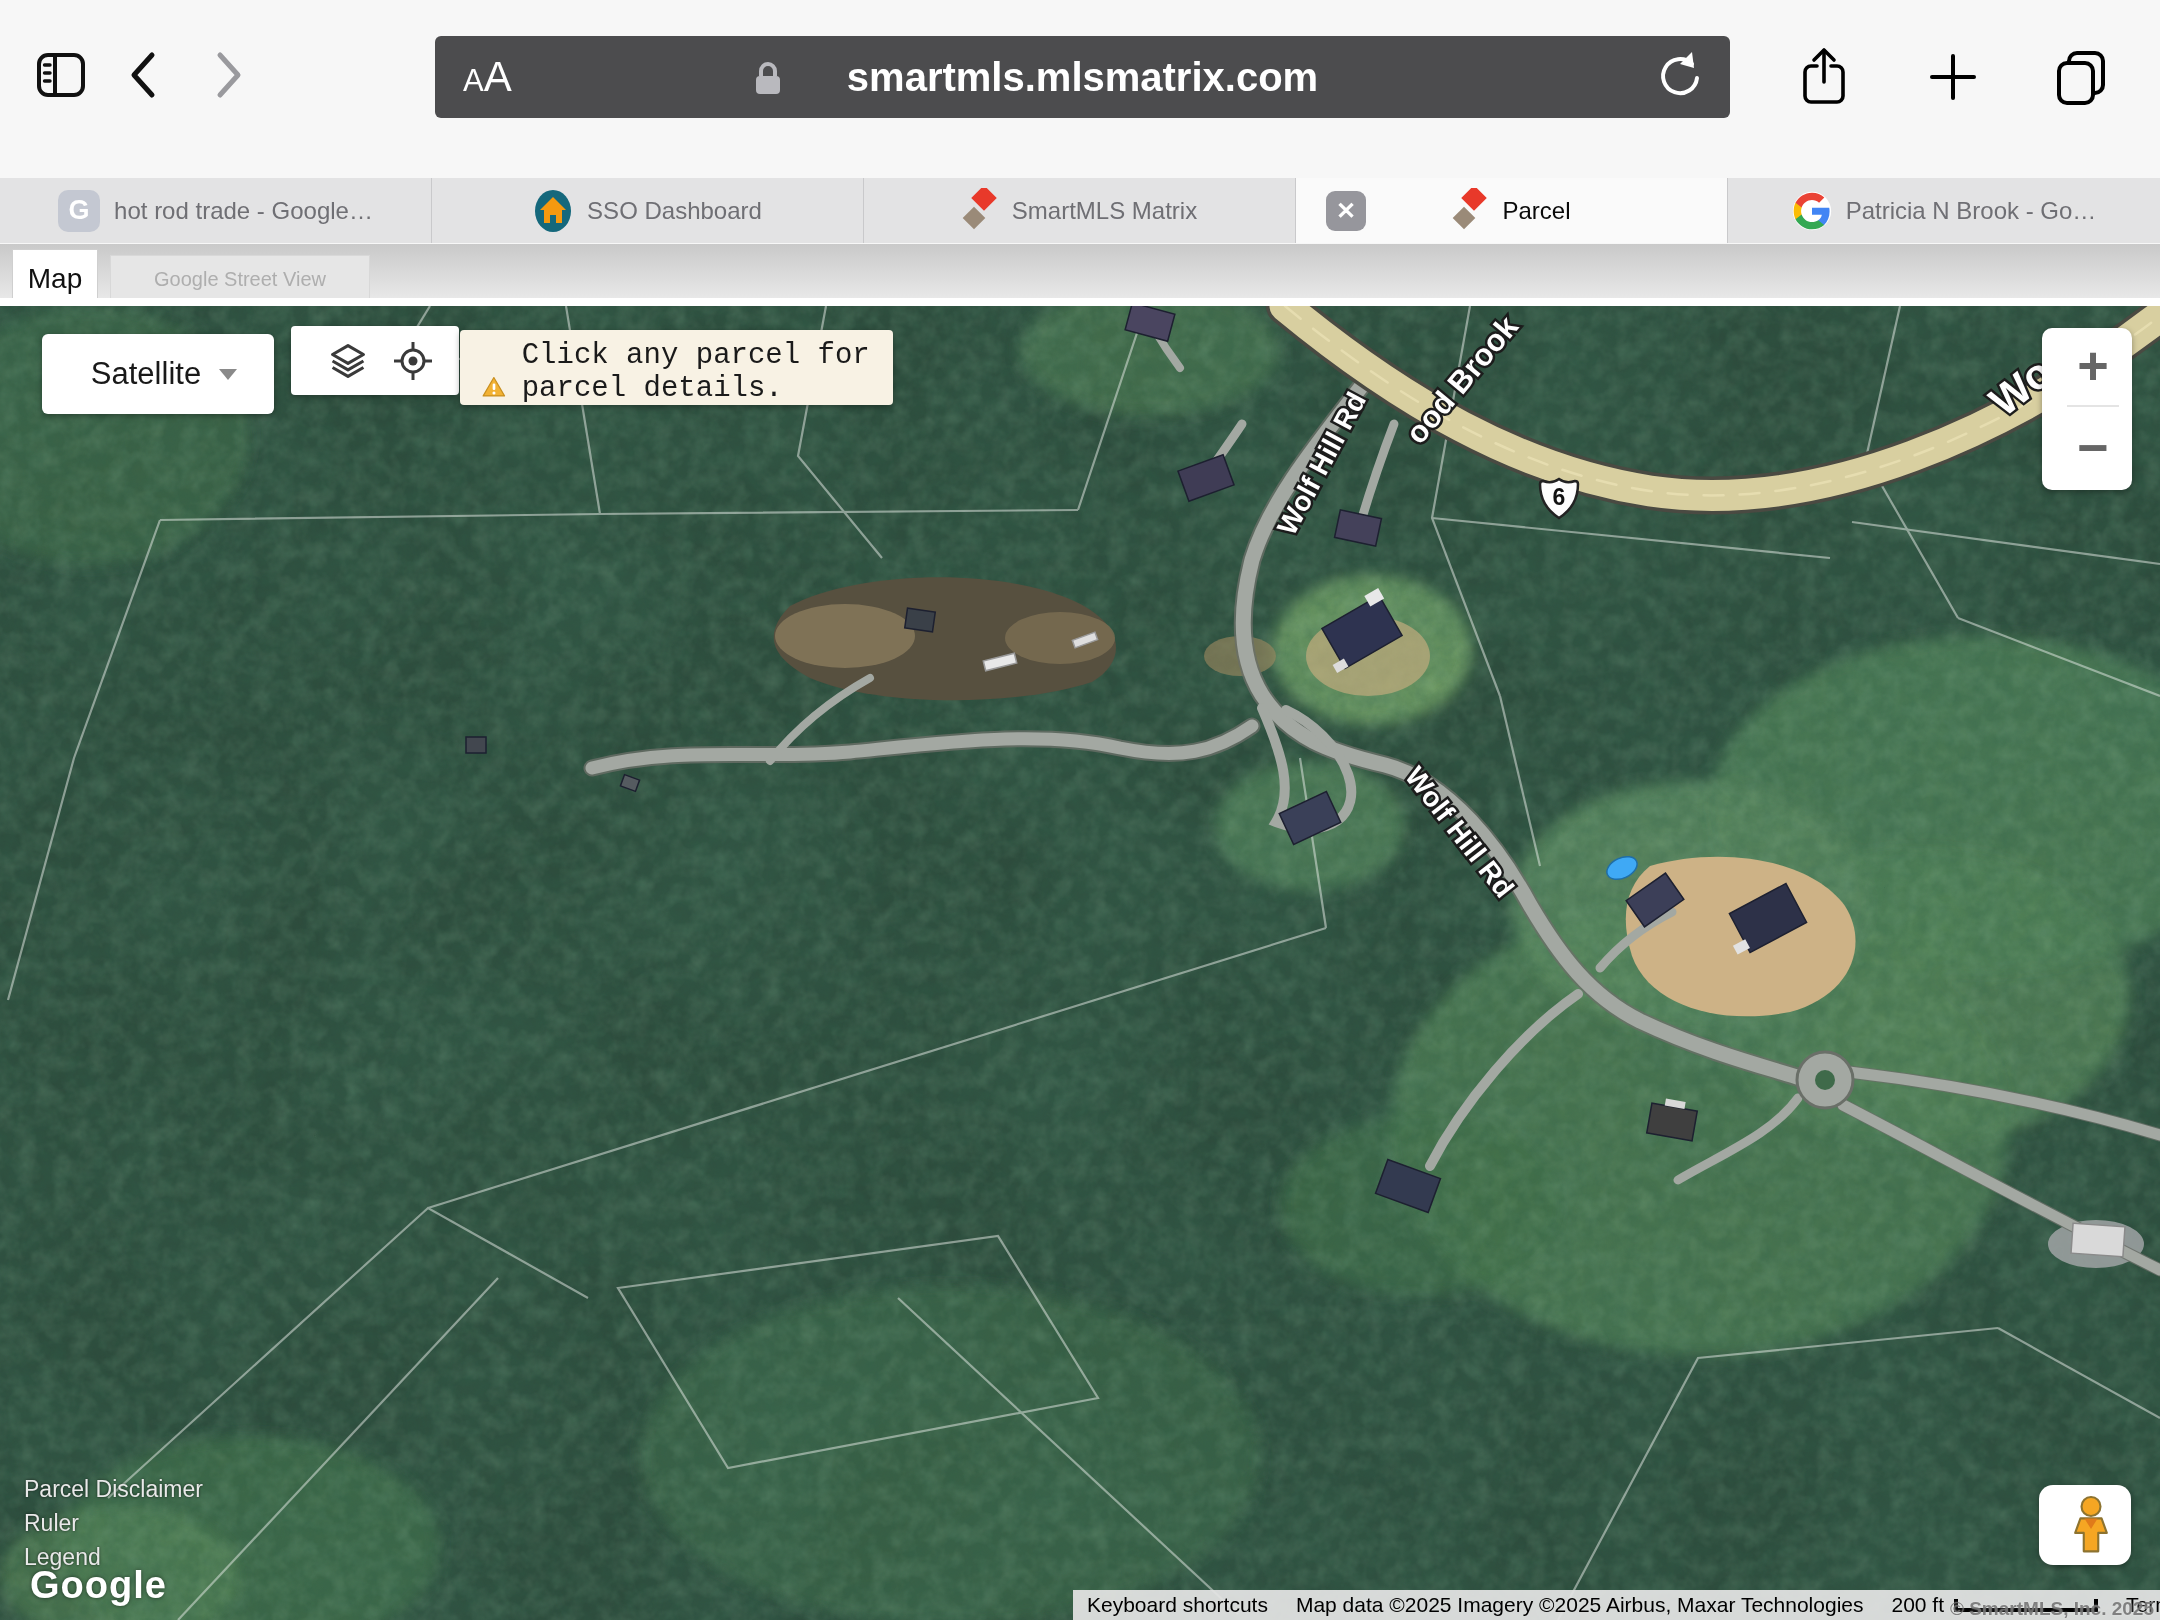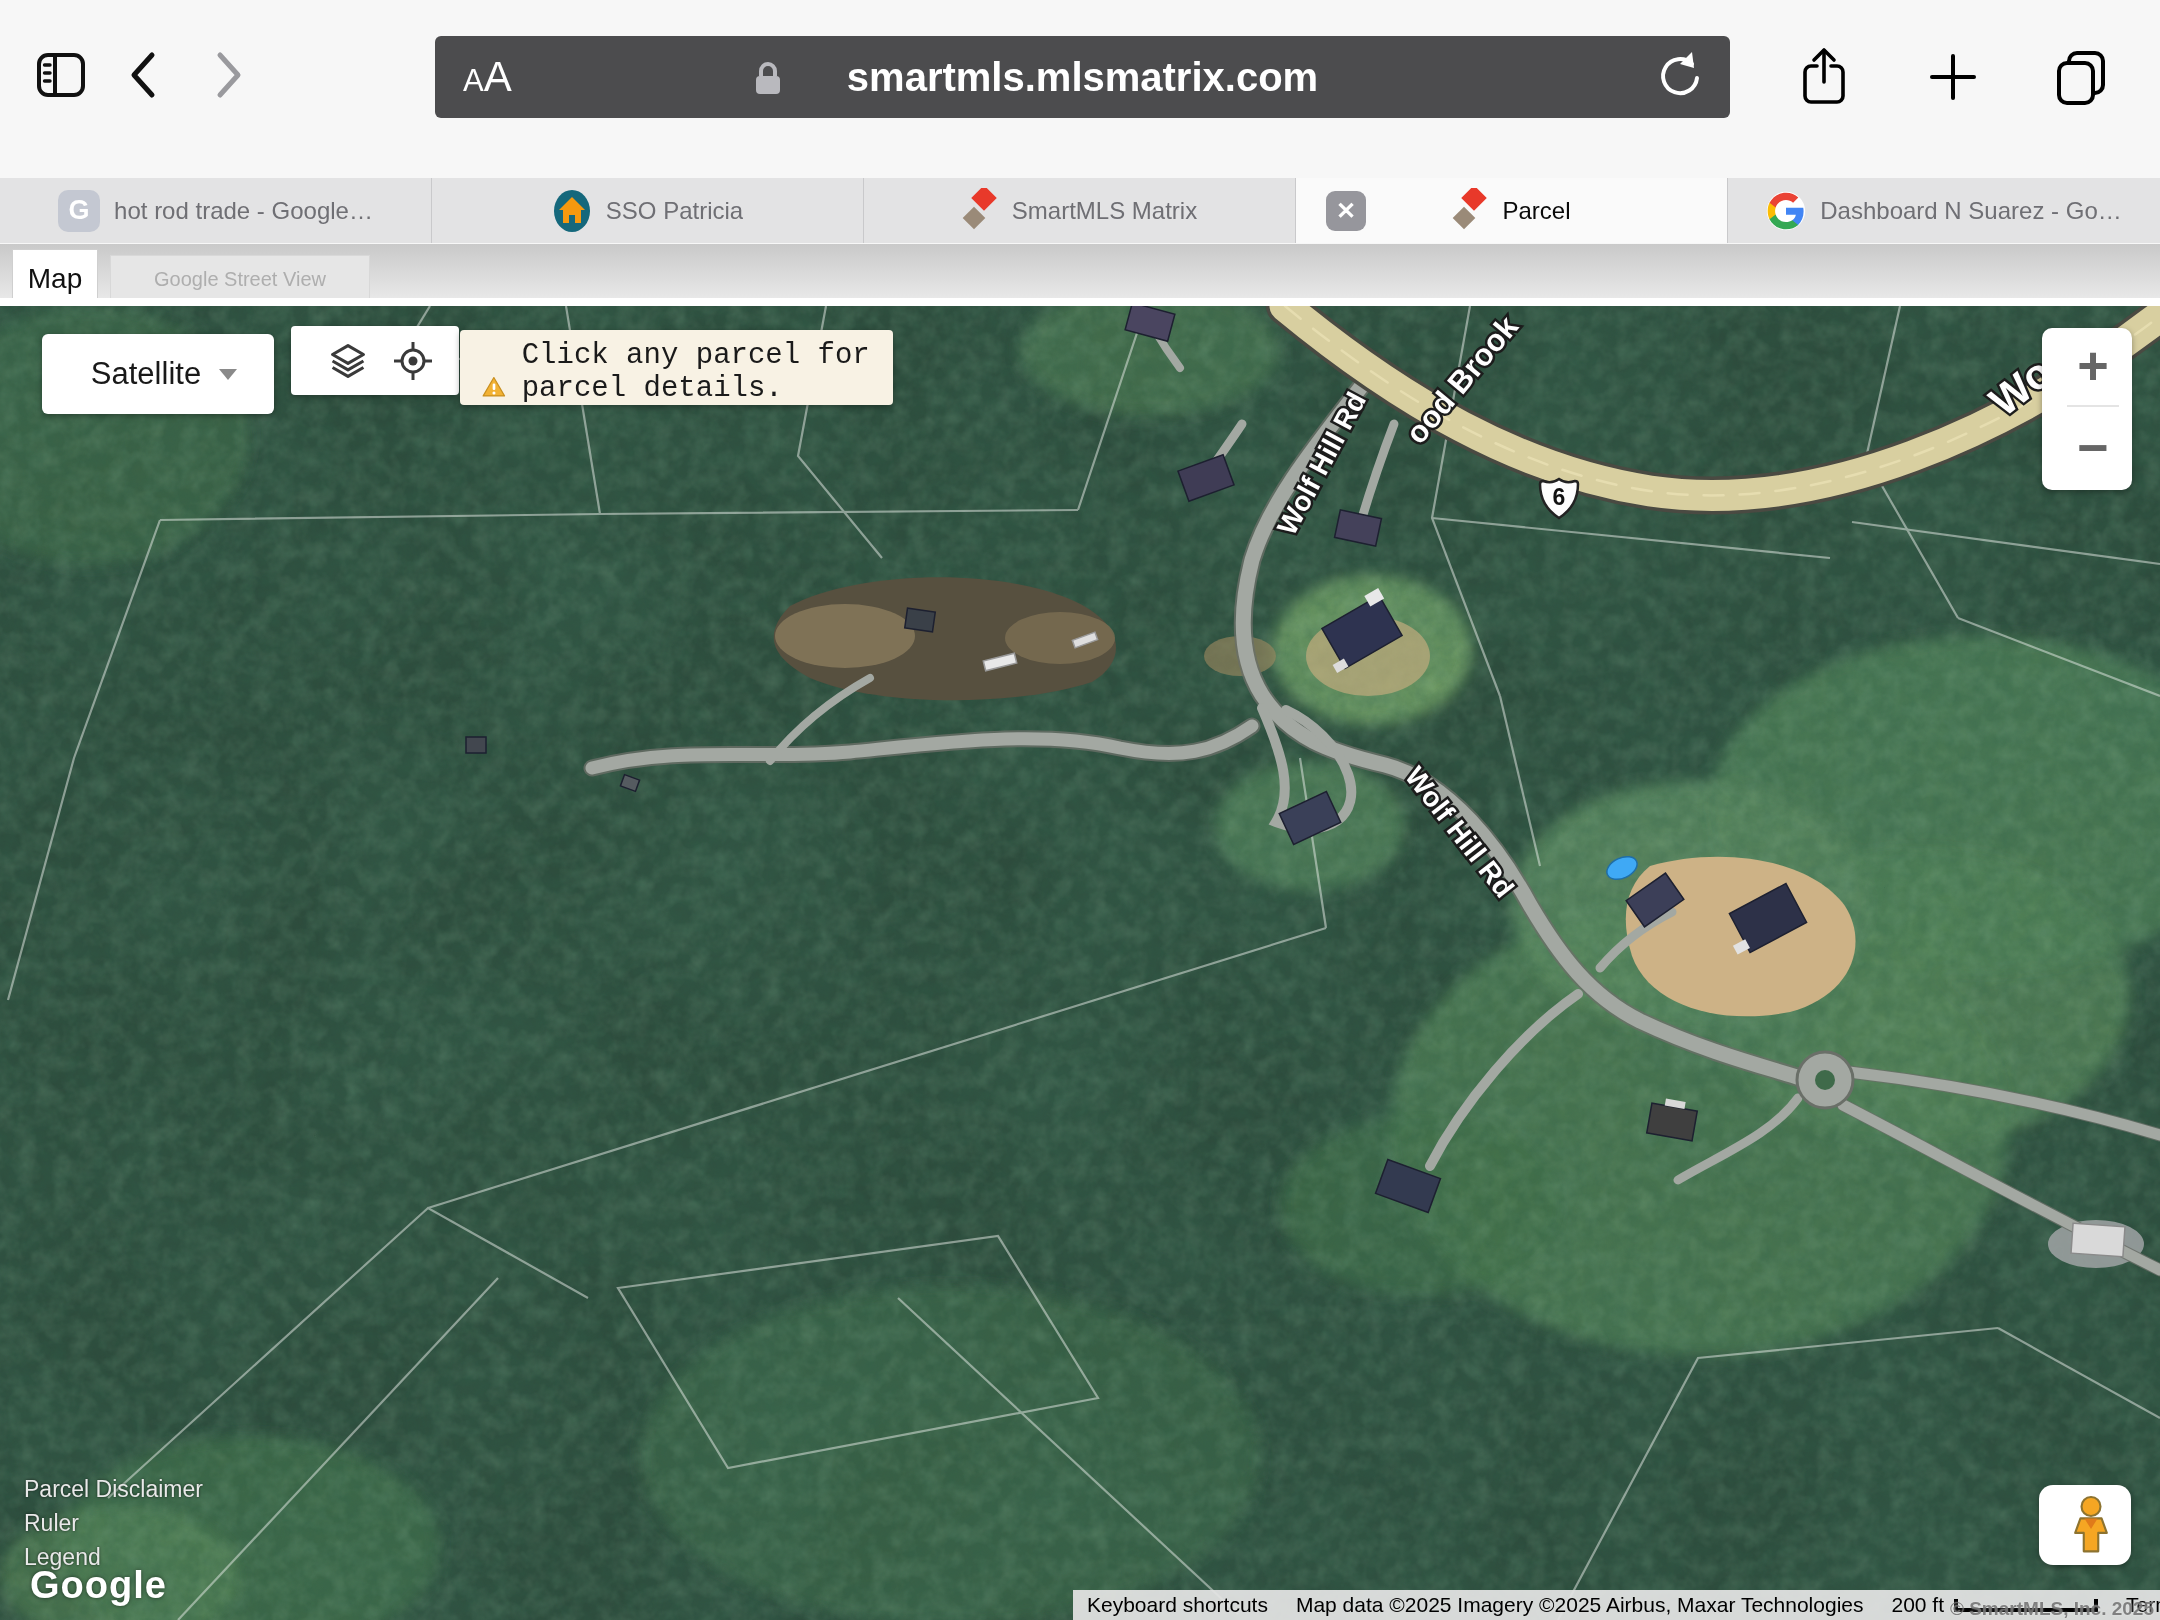--- a/index.html
+++ b/index.html
@@ -176,21 +176,21 @@
       <span class="gicon">G</span>
       <span class="lbl">hot rod trade - Google…</span>
     </div>
     <div class="tab">
       <svg width="40" height="44" viewBox="0 0 40 44">
         <ellipse cx="20" cy="22" rx="18" ry="21" fill="#15687c"></ellipse>
         <polygon points="20,8 33,21 7,21" fill="#f5990f"></polygon>
         <rect x="11" y="20" width="18" height="14" fill="#f5990f"></rect>
         <rect x="17" y="26" width="6" height="8" fill="#15687c"></rect>
       </svg>
-      <span class="lbl">SSO Patricia</span>
+      <span class="lbl">SSO Dashboard</span>
     </div>
     <div class="tab">
       <svg width="36" height="46" viewBox="0 0 36 46">
         <rect x="13" y="1" width="18" height="18" transform="rotate(45 22 10)" fill="#e8392a"></rect>
         <rect x="4" y="22" width="16" height="16" transform="rotate(45 12 30)" fill="#9a8a78"></rect>
       </svg>
       <span class="lbl">SmartMLS Matrix</span>
     </div>
     <div class="tab active">
       <span class="closebtn">✕</span>
@@ -201,21 +201,21 @@
       <span class="lbl">Parcel</span>
     </div>
     <div class="tab" style="border-right:none;">
       <svg width="40" height="40" viewBox="0 0 48 48">
         <circle cx="24" cy="24" r="23" fill="#fff"></circle>
         <path fill="#4285F4" d="M45.1 24.5c0-1.6-.1-3.1-.4-4.5H24v8.5h11.8c-.5 2.8-2.1 5.1-4.4 6.7v5.5h7.1c4.2-3.9 6.6-9.6 6.6-16.2z"></path>
         <path fill="#34A853" d="M24 46c6 0 11-2 14.6-5.3l-7.1-5.5c-2 1.3-4.5 2.1-7.5 2.1-5.8 0-10.7-3.9-12.4-9.2H4.2v5.7C7.9 41 15.4 46 24 46z"></path>
         <path fill="#FBBC05" d="M11.6 28.1c-.5-1.3-.7-2.7-.7-4.1s.3-2.8.7-4.1v-5.7H4.2C2.8 17 2 20.4 2 24s.8 7 2.2 9.8l7.4-5.7z"></path>
         <path fill="#EA4335" d="M24 10.8c3.3 0 6.2 1.1 8.5 3.3l6.3-6.3C35 4.1 30 2 24 2 15.4 2 7.9 7 4.2 14.2l7.4 5.7c1.7-5.3 6.6-9.1 12.4-9.1z"></path>
       </svg>
-      <span class="lbl">Dashboard N Suarez - Go…</span>
+      <span class="lbl">Patricia N Brook - Go…</span>
     </div>
   </div>
 
   <div class="abs viewrow">
     <div class="vtab-map">Map</div>
     <div class="vtab-gsv">Google Street View</div>
     <div class="white-strip"></div>
   </div>
 
   <div class="abs map-area">

